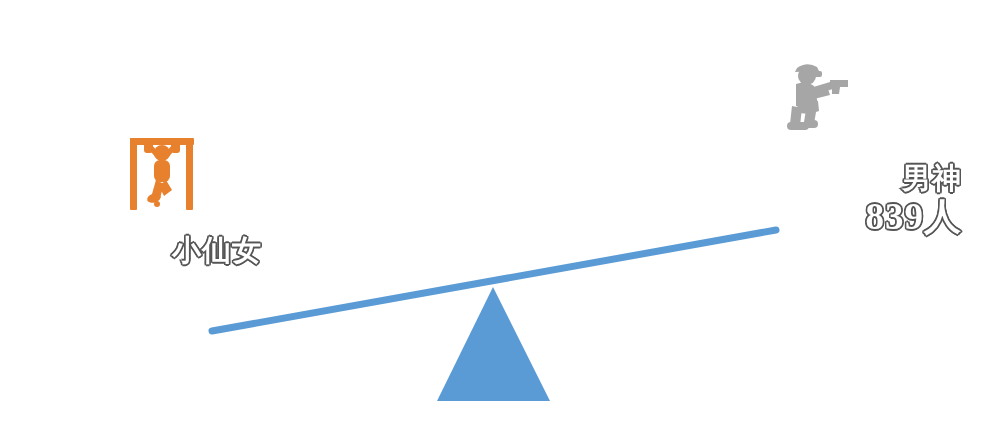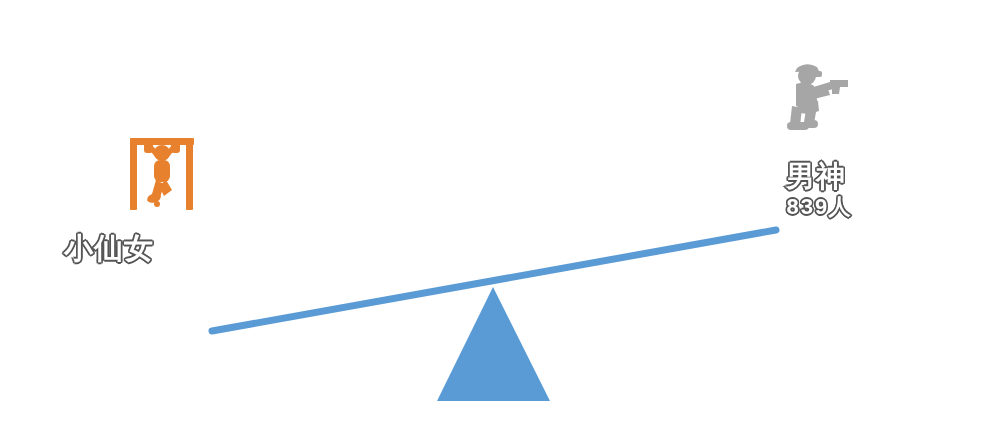--- a/index.html
+++ b/index.html
@@ -70,36 +70,36 @@
   .side-right { left: 762px; top: 58px;  width: 200px; }
 
   .person-icon {
     display: block;
     margin: 0 auto;
   }
   .side-left .person-icon  { margin-left: 54px; }
   .side-right .person-icon { margin-left: 18px; }
 
   .side-caption {
-    text-align: left;
-    font-family: Liberation Mono, monospace;
+    text-align: right;
+    font-family: Liberation Serif, serif;
     font-weight: bold;
     line-height: 1.14;
     color: #ffffff;
     -webkit-text-stroke: 1.6px #4f4f4f;
     paint-order: stroke fill;
     text-shadow:
       -1.4px -1.4px 0 #555, 1.4px -1.4px 0 #555,
       -1.4px  1.4px 0 #555, 1.4px  1.4px 0 #555,
        0    -1.6px 0 #555,  0     1.6px 0 #555,
       -1.6px  0    0 #555,  1.6px 0    0 #555;
     letter-spacing: 1px;
   }
   .caption-name   { font-size: 29px; }
-  .caption-count  { font-size: 22px; margin-top: 1px; }
+  .caption-count  { font-size: 37px; margin-top: 1px; }
 
   .side-left .side-caption  { margin-top: 20px; margin-left: -8px; }
   .side-right .side-caption { margin-top: 26px; margin-left: 24px; }
 </style>
 </head>
 <body>
 
 <div id="stage">
 
   <svg class="seesaw-beam" viewBox="0 0 1000 444" xmlns="http://www.w3.org/2000/svg">

